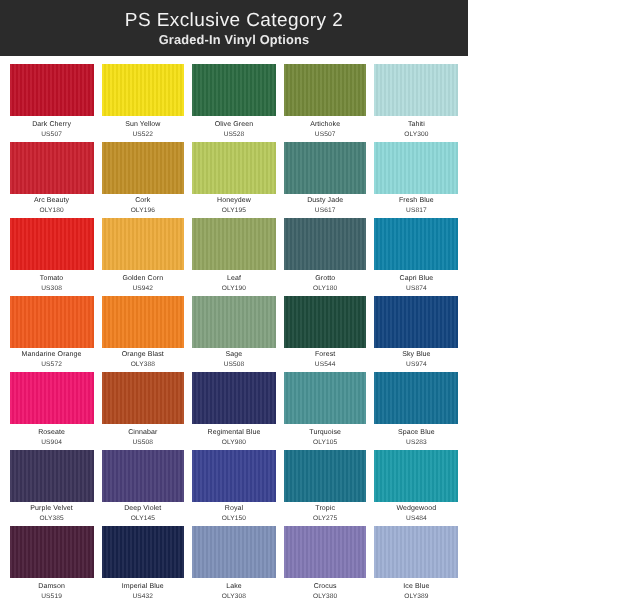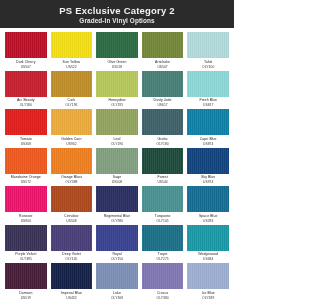--- a/index.html
+++ b/index.html
@@ -23,21 +23,21 @@
     display:flex;
     flex-direction:column;
     align-items:center;
     justify-content:center;
     box-sizing:border-box;
     padding-top:1px;
   }
   .header .title{
     color:#f2f2f2;
     font-size:9.5px;
-    font-weight:bold;
+    font-weight:normal;
     letter-spacing:0.2px;
     line-height:11px;
     white-space:nowrap;
   }
   .header .subtitle{
     color:#e8e8e8;
     font-size:6.4px;
     font-weight:bold;
     letter-spacing:0.1px;
     line-height:8px;

